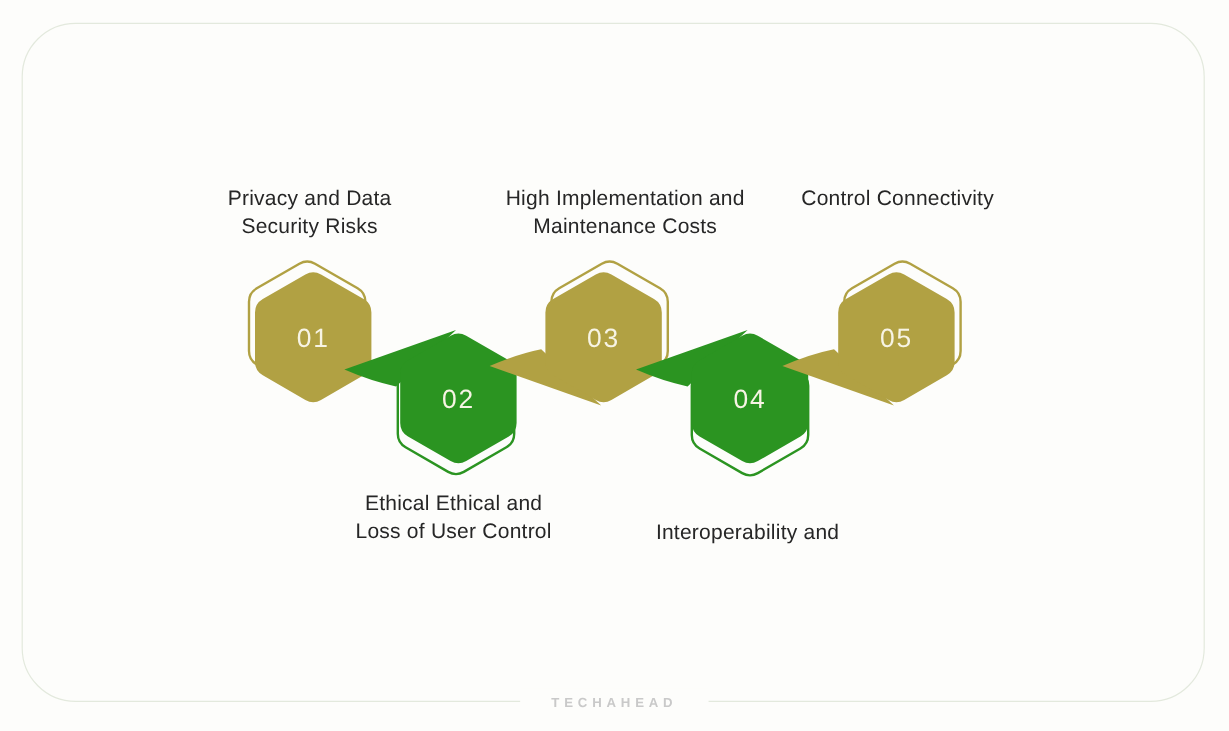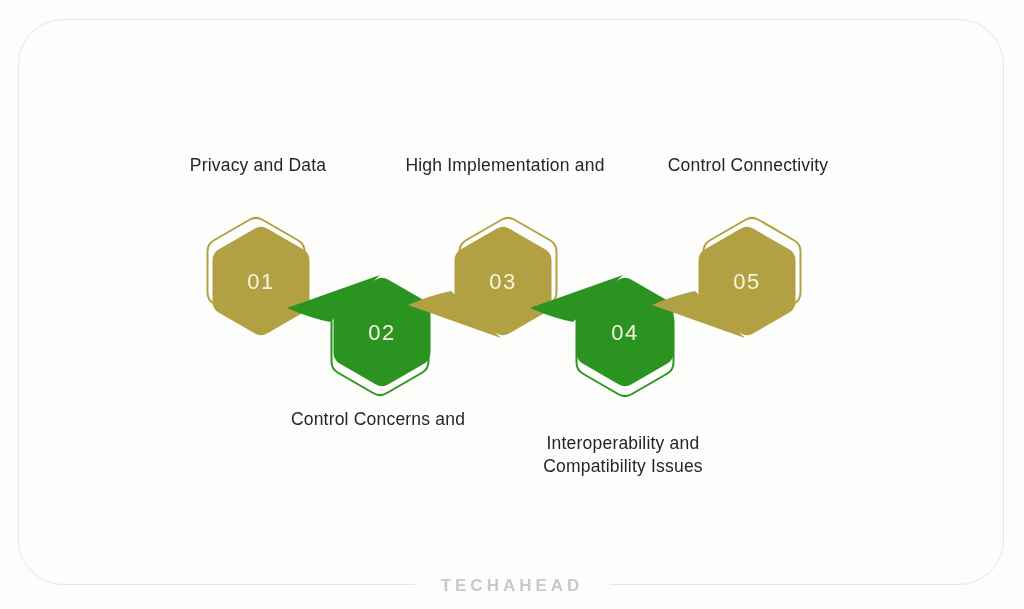--- a/index.html
+++ b/index.html
@@ -31,56 +31,58 @@
   .num{
     fill:var(--number_text,#f7f4e4);
     font-size:22px;letter-spacing:1.5px;
     font-family:"Liberation Sans", sans-serif;
   }
   .brand{
     position:absolute;top:574px;left:50%;transform:translateX(-50%);
     background:#fdfdfb;
     padding:0 26px;
     color:var(--brand_gray,#c9c9c9);
-    font-size:17px;font-weight:bold;letter-spacing:4px;line-height:24px;
+    font-size:11px;font-weight:bold;letter-spacing:4px;line-height:24px;
     z-index:5;white-space:nowrap;
   }
 </style>
 </head>
 <body>
 
 <div class="canvas">
 
   <div class="card"></div>
 
   
   <svg width="0" height="0" aria-hidden="true">
     <defs>
       <path id="hexp" d="M 6.5 -52.25 L 42 -31.75 A 13 13 0 0 1 48.5 -20.5 L 48.5 20.5 A 13 13 0 0 1 42 31.75 L 6.5 52.25 A 13 13 0 0 1 -6.5 52.25 L -42 31.75 A 13 13 0 0 1 -48.5 20.5 L -48.5 -20.5 A 13 13 0 0 1 -42 -31.75 L -6.5 -52.25 A 13 13 0 0 1 6.5 -52.25 Z"></path>
     </defs>
   </svg>
 
   
   <div class="label" style="left:93px;top:154px">
     <div>Privacy and Data</div>
+    <div>Security Risks</div>
   </div>
-  <div class="label" style="left:340px;top:154px">
+  <div class="label" style="left:356px;top:154px">
     <div>High Implementation and</div>
+    <div>Maintenance Costs</div>
   </div>
   <div class="label" style="left:583px;top:154px">
     <div>Control Connectivity</div>
   </div>
 
   
   <div class="label" style="left:213px;top:408px">
-    <div>Control Concerns and</div>
+    <div>Ethical Ethical and</div>
+    <div>Loss of User Control</div>
   </div>
   <div class="label" style="left:458px;top:432px">
     <div>Interoperability and</div>
-    <div>Compatibility Issues</div>
   </div>
 
   
   <svg class="unit" data-color="gold" style="left:96px;top:186px" width="330" height="190" viewBox="-165 -95 330 190">
     <use href="#hexp" class="outline" transform="translate(-5,-9)"></use>
     <use href="#hexp" class="hexfill"></use>
     <text class="num" y="8" text-anchor="middle">01</text>
   </svg>
 
   

